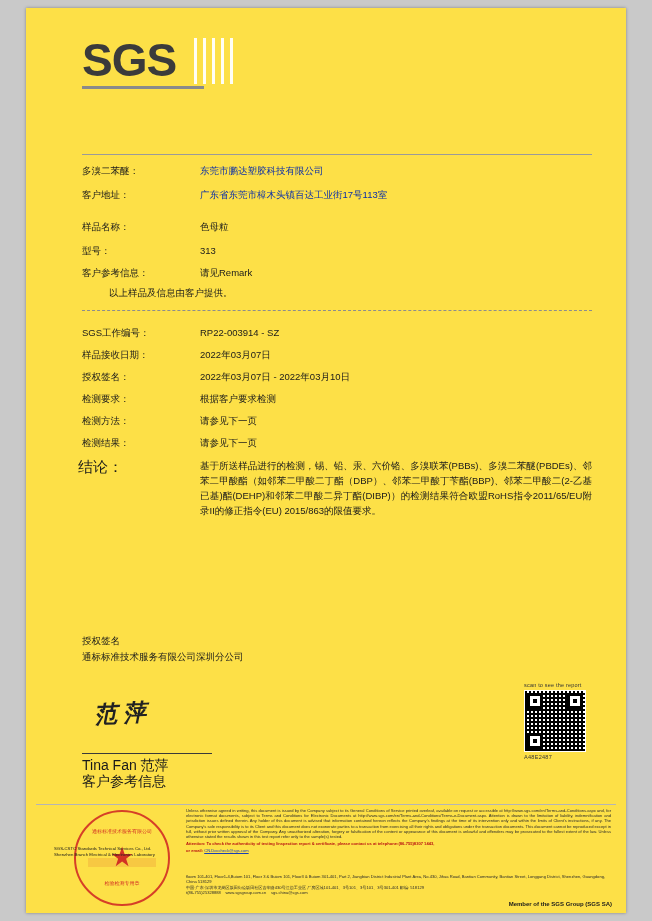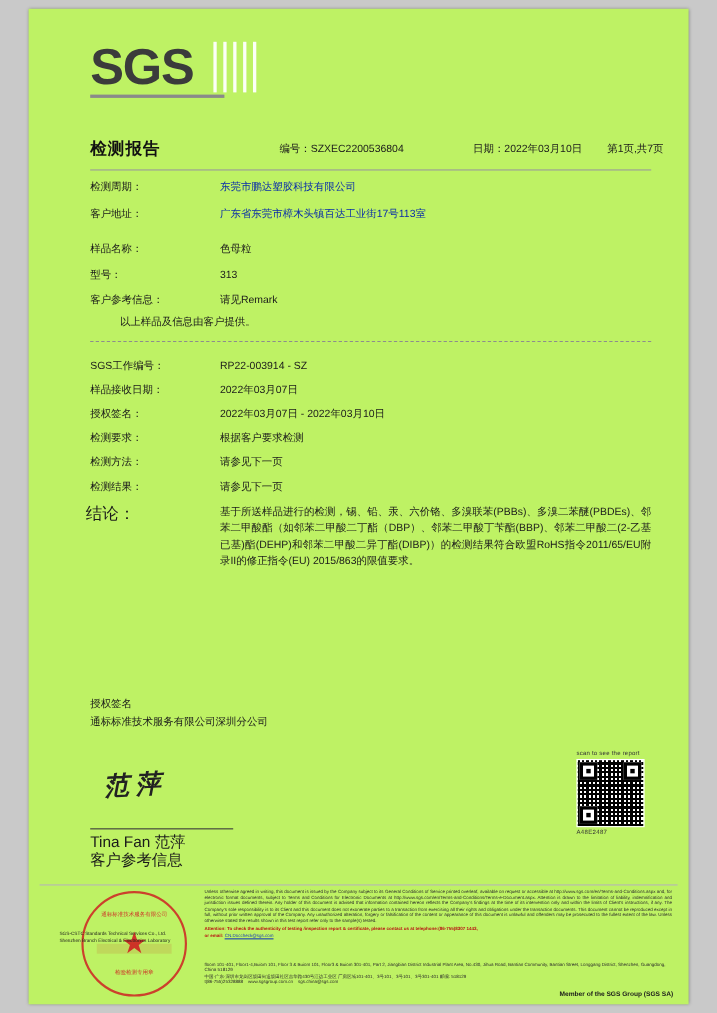--- a/index.html
+++ b/index.html
@@ -10,21 +10,21 @@
     background: #c9c9c9;
     font-family: "Liberation Sans", sans-serif;
     color: #1a1a1a;
   }
   .page {
     position: absolute;
     left: 26px;
     top: 8px;
     width: 600px;
     height: 905px;
-    background: #bef264;
+    background: #fde047;
     box-shadow: 0 0 3px rgba(0,0,0,0.35);
     overflow: hidden;
   }
   
   .logo-wrap {
     position: absolute;
     left: 56px;
     top: 28px;
     width: 180px;
     height: 62px;
@@ -329,35 +329,25 @@
     <div class="logo-bars">
       <i style="left:0px"></i>
         <i style="left:9px"></i>
         <i style="left:18px"></i>
         <i style="left:27px"></i>
         <i style="left:36px"></i>
     </div>
     <div class="logo-rule"></div>
   </div>
 
-  <div class="title-row">
-    <span class="doc-title">检测报告</span>
-    <span class="hdr-meta hdr-no">
-      <span>编号：</span><span>SZXEC2200536804</span>
-    </span>
-    <span class="hdr-meta hdr-date">
-      <span>日期：</span><span>2022年03月10日</span>
-    </span>
-    <span class="hdr-meta hdr-page">第1页,共7页</span>
-  </div>
 
   <div class="rule rule-top"></div>
 
   <div class="field" style="top:156px">
-    <span class="lbl">检测周期：</span>
+    <span class="lbl">多溴二苯醚：</span>
     <span class="val blue">东莞市鹏达塑胶科技有限公司</span>
   </div>
   <div class="field" style="top:180px">
     <span class="lbl">客户地址：</span>
     <span class="val blue">广东省东莞市樟木头镇百达工业街17号113室</span>
   </div>
 
   <div class="field" style="top:212px">
     <span class="lbl">样品名称：</span>
     <span class="val">色母粒</span>

